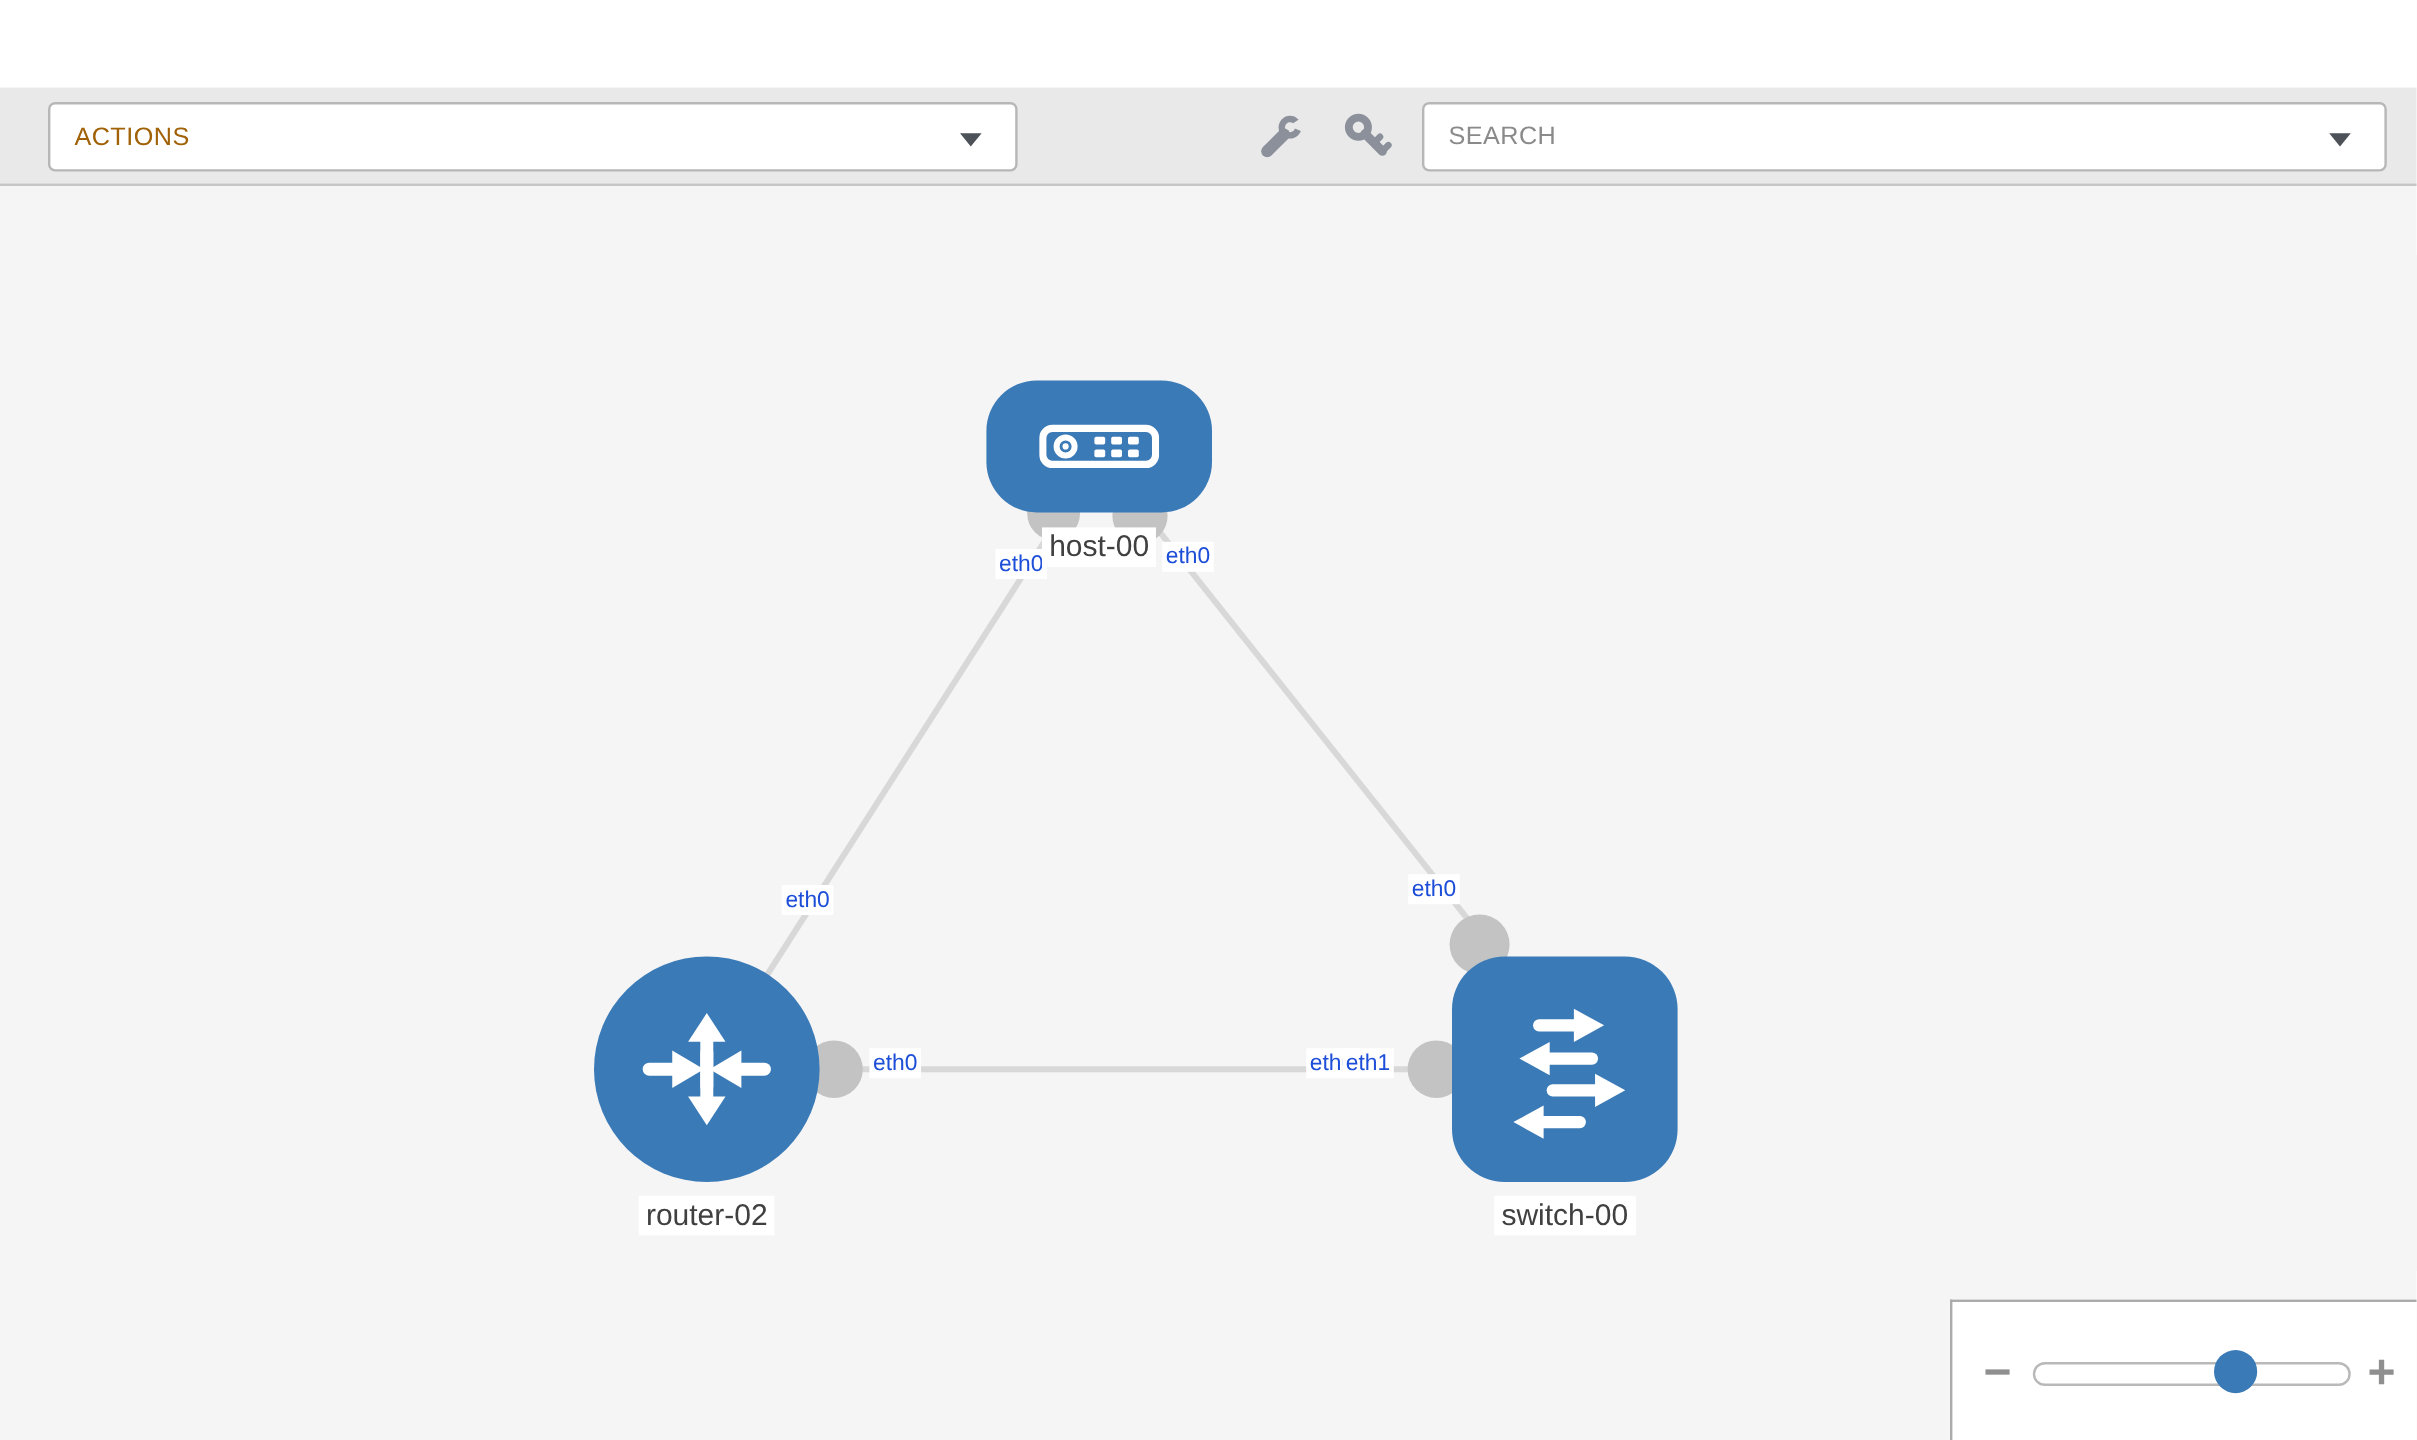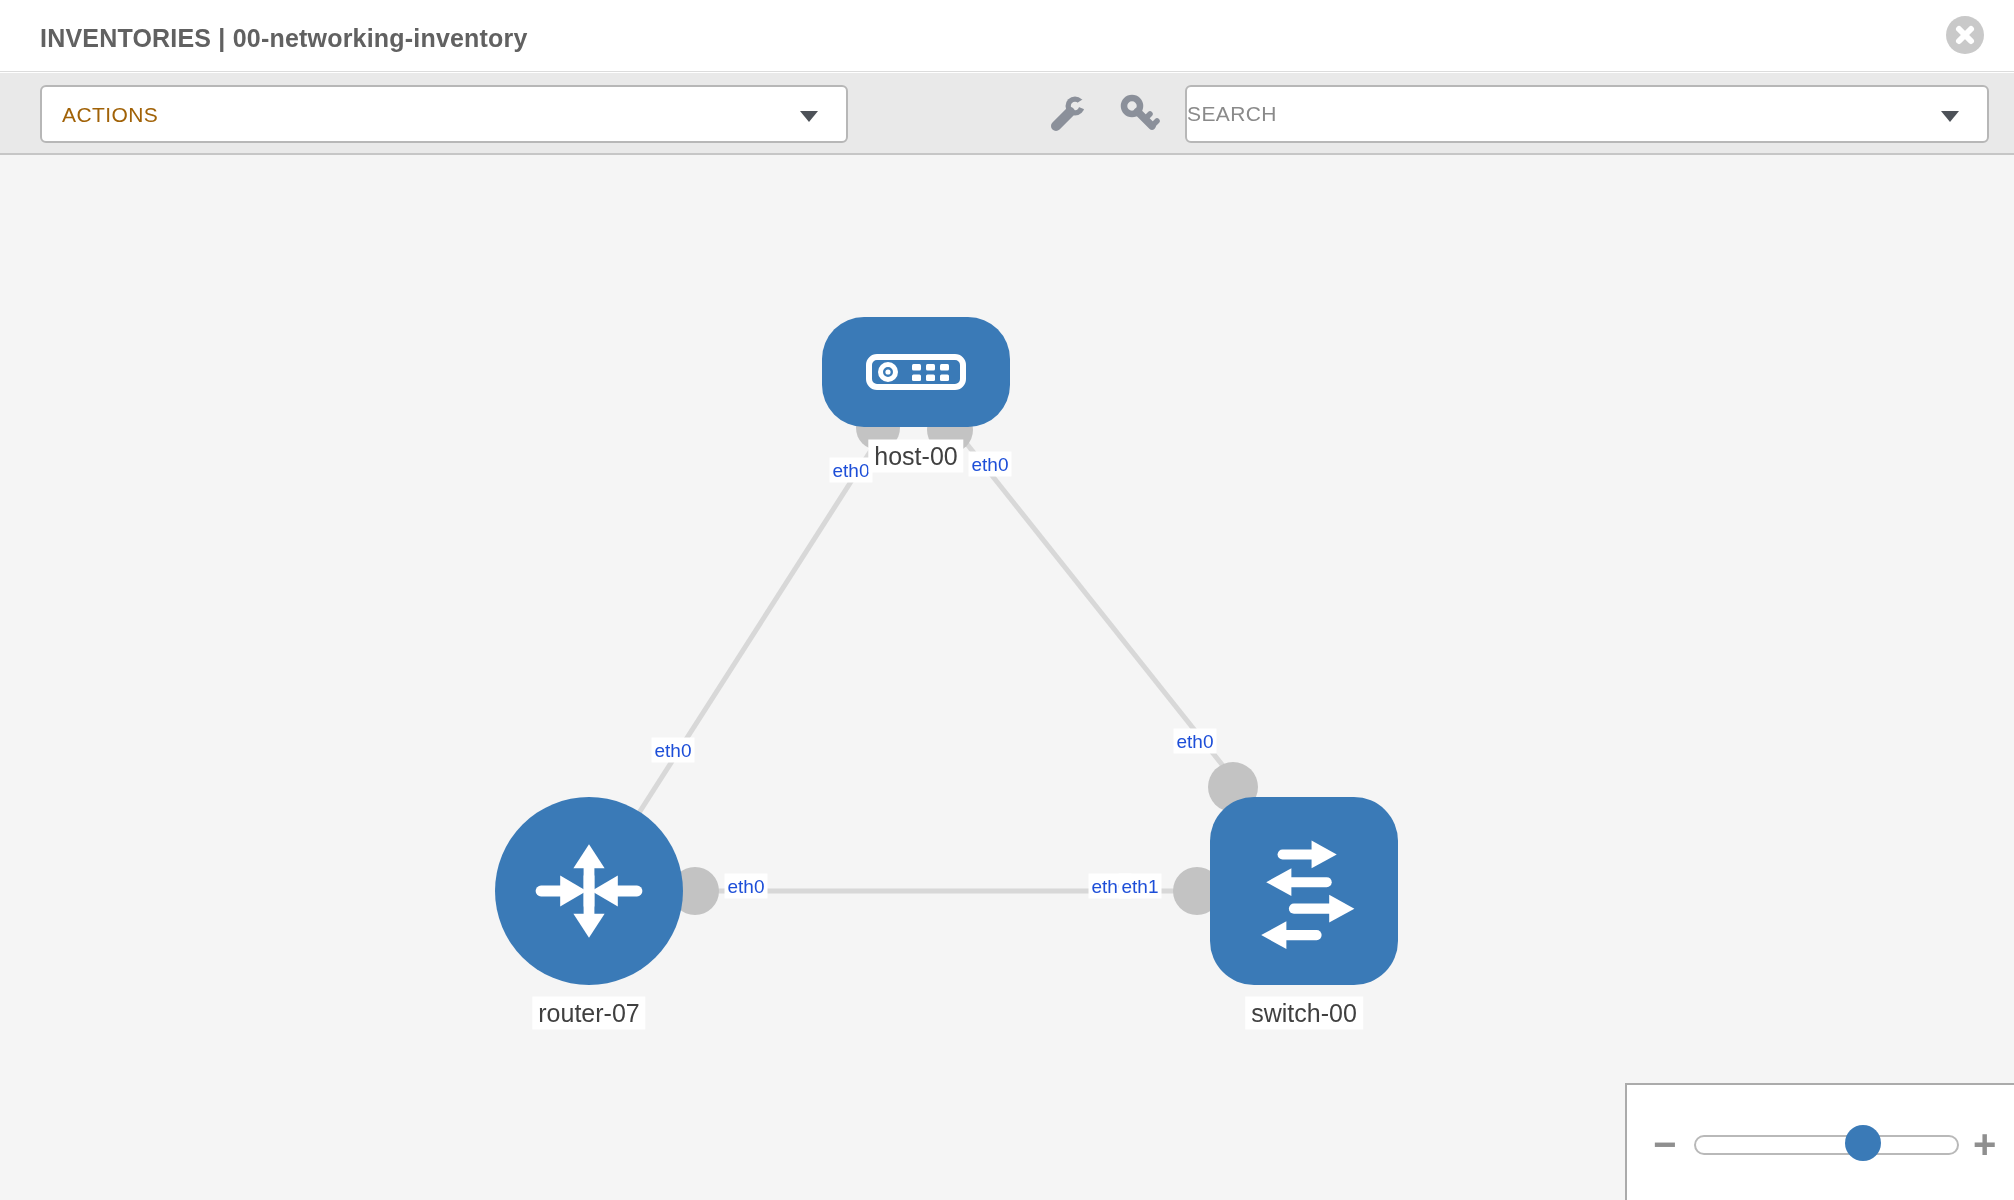--- a/index.html
+++ b/index.html
@@ -12,21 +12,21 @@
   .close-btn { position: absolute; left: 1946px; top: 16px; width: 38px; height: 38px; border-radius: 50%; background: #c9c9c9; cursor: pointer; }
   .close-btn svg { position: absolute; left: 0; top: 0; }
 
   
   .toolbar { position: absolute; top: 73px; left: 0; width: 100%; height: 82px; background: #e9e9e9; border-bottom: 2px solid #c6c6c6; z-index: 6; }
   .dropdown { position: absolute; top: 12px; height: 58px; background: #fff; border: 2px solid #b7b7b7; border-radius: 6px; }
   .dropdown .dd-label { position: absolute; left: 20px; top: 0; line-height: 56px; font-size: 21px; color: #a16207; letter-spacing: .4px; }
   .dropdown .caret { position: absolute; right: 28px; top: 24px; width: 0; height: 0; border-left: 9px solid transparent; border-right: 9px solid transparent; border-top: 11px solid #4d5258; }
   .dd-actions { left: 40px; width: 808px; }
   .dd-search { left: 1185px; width: 804px; }
-  .dd-search input { position: absolute; left: 0; top: 0; width: 100%; height: 100%; border: 0; outline: none; background: transparent; font-family: "Liberation Sans", sans-serif; font-size: 21px; color: #555; }
+  .dd-search input { position: absolute; left: 0; top: 0; width: 100%; height: 100%; border: 0; outline: none; background: transparent; padding-left: 20px; font-family: "Liberation Sans", sans-serif; font-size: 21px; color: #555; }
   .dd-search input::placeholder { color: #8a8a8a; opacity: 1; letter-spacing: .4px; }
   .tool-icon { position: absolute; top: 0; height: 82px; width: 56px; display: flex; align-items: center; justify-content: center; cursor: pointer; }
   .tool-wrench { left: 1040px; }
   .tool-key { left: 1112px; }
 
   
   .canvas { position: absolute; top: 155px; left: 0; width: 2014px; height: 1045px; background: #f5f5f5; z-index: 0; }
   .linksvg { position: absolute; top: 0; left: 0; z-index: 1; }
 
   .node { position: absolute; background: #3a7ab7; display: flex; align-items: center; justify-content: center; z-index: 2; cursor: pointer; }
@@ -55,29 +55,20 @@
   .zoom-out { left: 26px; }
   .zoom-in  { left: 346px; }
   .zoom-track { position: absolute; left: 67px; top: 50px; width: 265px; height: 20px; border: 2px solid #b9b9b9; border-radius: 10px; background: #fff; cursor: pointer; }
   .zoom-thumb { position: absolute; left: 1863px; top: 1143px; width: 36px; height: 36px; margin: -18px 0 0 -18px; border-radius: 50%; background: #3a7ab7; z-index: 8; cursor: grab; position: absolute; }
 </style>
 </head>
 <body>
 
 <div class="screen">
 
-  <div class="header">
-    <div class="page-title">INVENTORIES | 00-networking-inventory</div>
-    <div class="close-btn">
-      <svg width="38" height="38" viewBox="0 0 38 38">
-        <line x1="13" y1="13" x2="25" y2="25" stroke="#ffffff" stroke-width="6" stroke-linecap="round"></line>
-        <line x1="25" y1="13" x2="13" y2="25" stroke="#ffffff" stroke-width="6" stroke-linecap="round"></line>
-      </svg>
-    </div>
-  </div>
 
   <div class="toolbar">
     <div class="dropdown dd-actions">
       <span class="dd-label">ACTIONS</span>
       <span class="caret"></span>
     </div>
 
     <div class="tool-icon tool-wrench">
       <svg width="42" height="42" viewBox="0 0 42 42">
         <circle cx="28" cy="13" r="9.5" fill="#8b909a"></circle>
@@ -162,21 +153,21 @@
   </div>
 
   <div class="if-label if-host-left">eth0</div>
   <div class="if-label if-host-right">eth0</div>
   <div class="node-label lab-host">host-00</div>
   <div class="if-label if-router-top">eth0</div>
   <div class="if-label if-router-right">eth0</div>
   <div class="if-label if-switch-under">eth0</div>
   <div class="if-label if-switch-over">eth1</div>
   <div class="if-label if-switch-top">eth0</div>
-  <div class="node-label lab-router">router-07</div>
+  <div class="node-label lab-router">router-02</div>
   <div class="node-label lab-switch">switch-00</div>
 
   <div class="zoom-panel">
     <div class="zoom-level">130%</div>
     <div class="zoom-btn zoom-out">−</div>
     <div class="zoom-track"></div>
     <div class="zoom-btn zoom-in">+</div>
   </div>
   <div class="zoom-thumb"></div>
 

